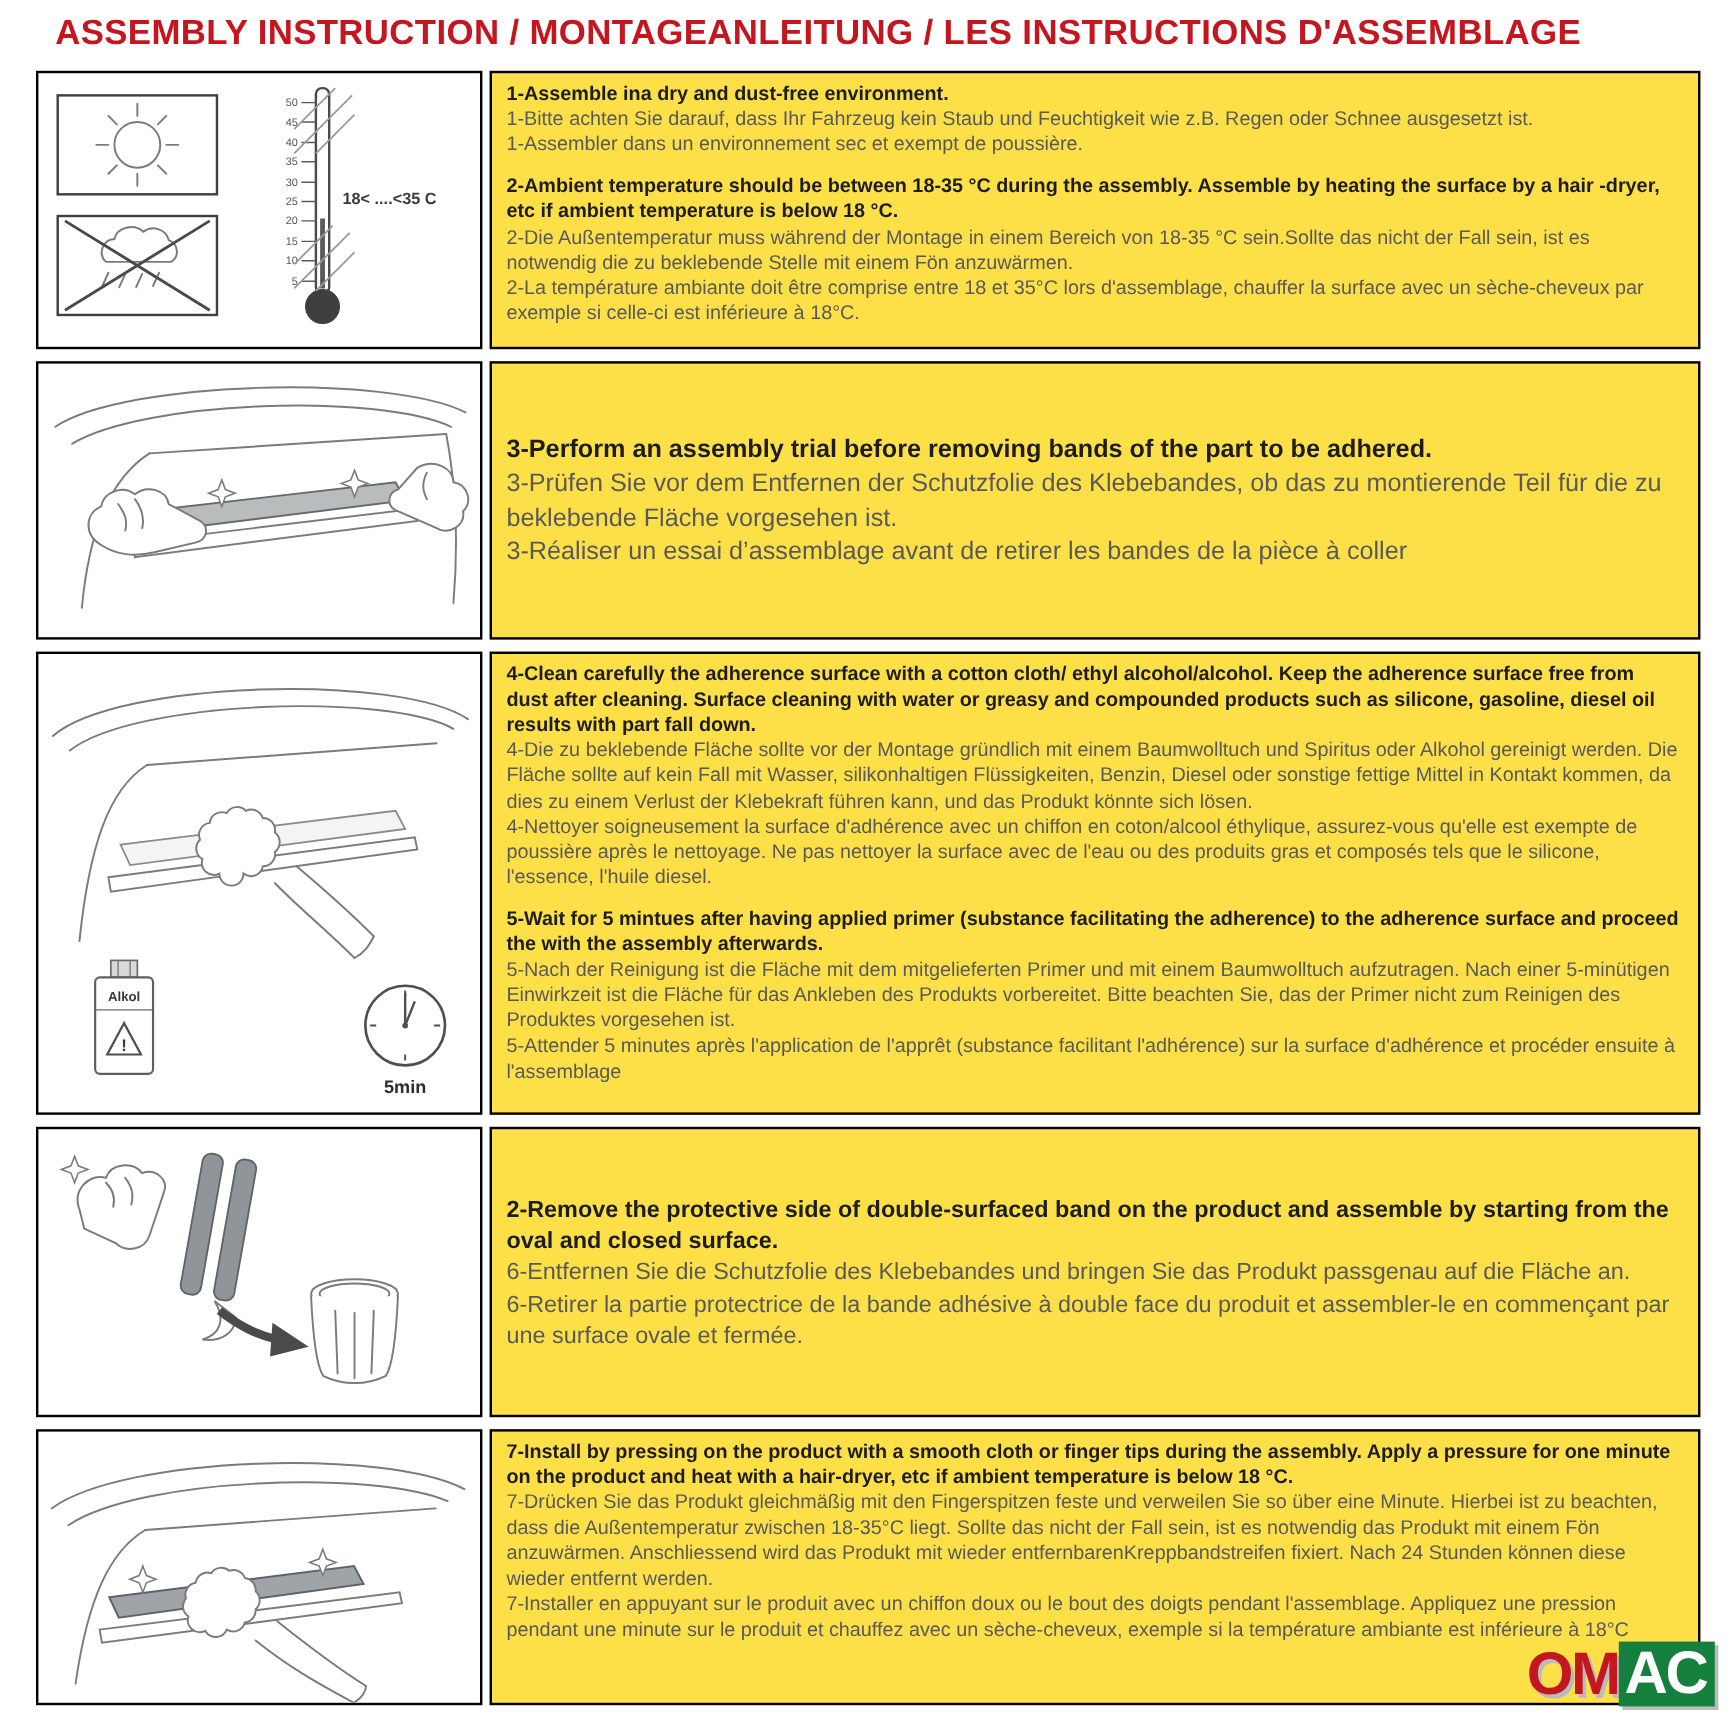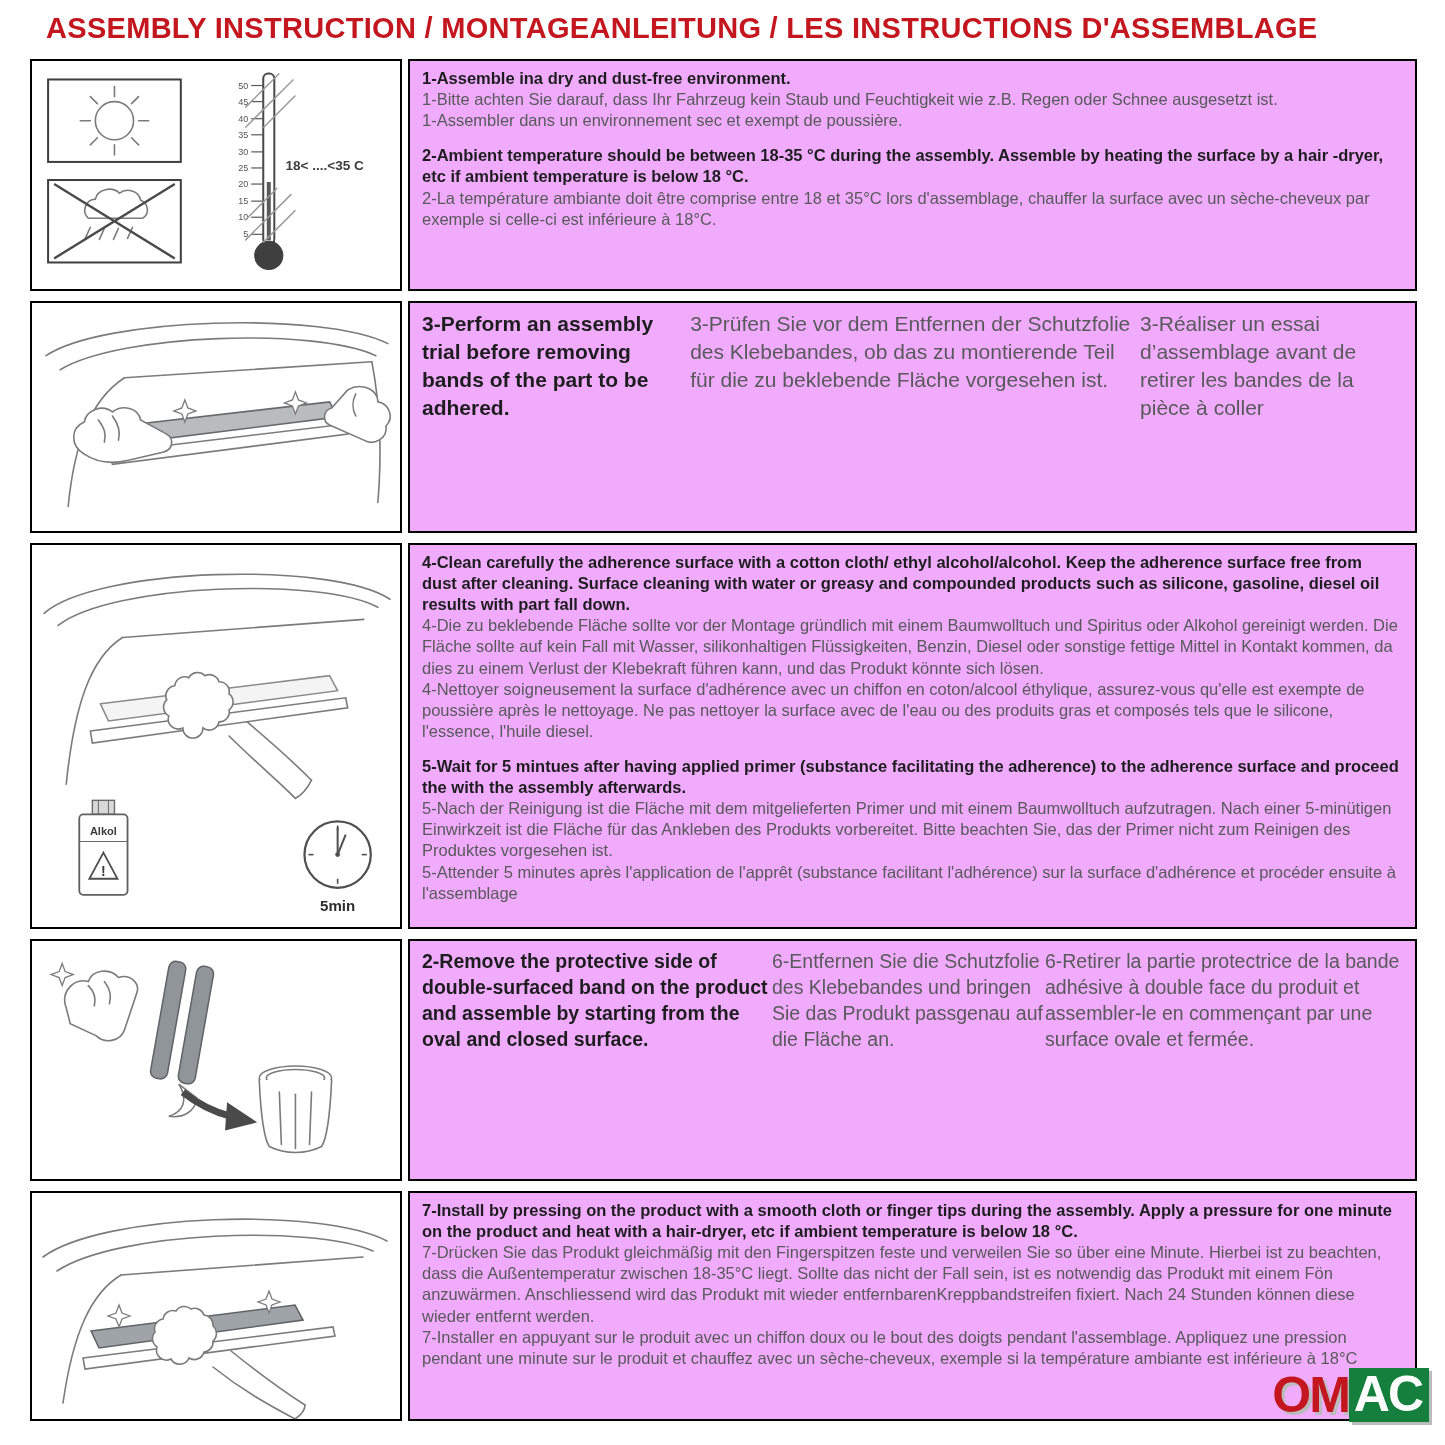--- a/index.html
+++ b/index.html
@@ -2,22 +2,22 @@
 <html><head>
 <meta charset="utf-8">
 <style>
   * { margin:0; padding:0; box-sizing:border-box; }
   html,body { width:1445px; height:1445px; background:#ffffff; font-family:"Liberation Sans", sans-serif; }
   .sheet { position:relative; width:1445px; height:1445px; padding:6px 28px 0 30px; overflow:hidden; }
   .title { color:#c4161f; font-weight:bold; font-size:29px; letter-spacing:.3px; margin:6px 0 14px 16px; white-space:nowrap; }
   .row { display:flex; gap:6px; margin-bottom:10px; }
   .illus { width:372px; flex:none; border:2px solid #000; background:#fff; overflow:hidden;text-align:center; }
   .illus svg { display:block; width:100%; height:100%; }
-  .textbox { flex:1; border:2px solid #000; background:#f0abfc; padding:7px 14px 6px 12px; overflow:hidden; }
-  .vcenter .textbox { display:flex; flex-direction:row; justify-content:center; }
+  .textbox { flex:1; border:2px solid #000; background:#fde047; padding:7px 14px 6px 12px; overflow:hidden; }
+  .vcenter .textbox { display:flex; flex-direction:column; justify-content:center; }
   .para { }
   .bold { color:#1d1d1f; font-weight:bold; }
   .normal { color:#58595b; }
   .spacer { height:14px; }
   .fs-row1 .para, .fs-row3 .para, .fs-row5 .para { font-size:16.5px; line-height:1.28; }
   .fs-row2 .para { font-size:21px; line-height:1.34; }
   .fs-row4 .para { font-size:19.5px; line-height:1.34; }
   .logo { position:absolute; right:16px; bottom:23px; display:flex; align-items:center; line-height:1; }
   .logo-om { color:#c4161f; font-weight:bold; font-size:50px; letter-spacing:-2px; text-shadow:3px 3px 0 #b9bbbd; }
   .logo-ac { background:#15803d; color:#ffffff; font-weight:bold; font-size:50px; letter-spacing:-2px; padding:1px 7px 3px 5px; box-shadow:3px 3px 0 #b9bbbd; }
@@ -96,20 +96,21 @@
           <text x="252" y="108" font-size="13.5" font-weight="bold" fill="#3c3c3c">18&lt; ....&lt;35 C</text>
         </g>
       </svg>
     </div>
     <div class="textbox">
         <p class="para bold">1-Assemble ina dry and dust-free environment.</p>
         <p class="para normal">1-Bitte achten Sie darauf, dass Ihr Fahrzeug kein Staub und Feuchtigkeit wie z.B. Regen oder Schnee ausgesetzt ist.</p>
         <p class="para normal">1-Assembler dans un environnement sec et exempt de poussière.</p>
         <p class="spacer"></p>
         <p class="para bold">2-Ambient temperature should be between 18-35 °C  during the assembly. Assemble by heating the surface by a hair -dryer, etc if ambient temperature is below 18 °C.</p>
+        <p class="para normal">2-Die Außentemperatur muss während der Montage in einem Bereich von 18-35 °C  sein.Sollte das nicht der Fall sein, ist es notwendig die zu beklebende Stelle mit einem Fön anzuwärmen.</p>
         <p class="para normal">2-La température ambiante doit être comprise entre 18 et 35°C lors d'assemblage, chauffer la surface avec un sèche-cheveux par exemple si celle-ci est inférieure à 18°C.</p>
       </div>
   </section>
 
   <section class="row fs-row2 vcenter" style="height:232px">
     <div class="illus">
       <svg viewBox="0 0 366 226">
         <path d="M14,52 C70,14 290,8 354,40" class="sk"></path>
         <path d="M28,66 C88,30 282,24 342,52" class="sk"></path>
         <path d="M36,202 C42,140 58,96 92,74" class="sk"></path>

